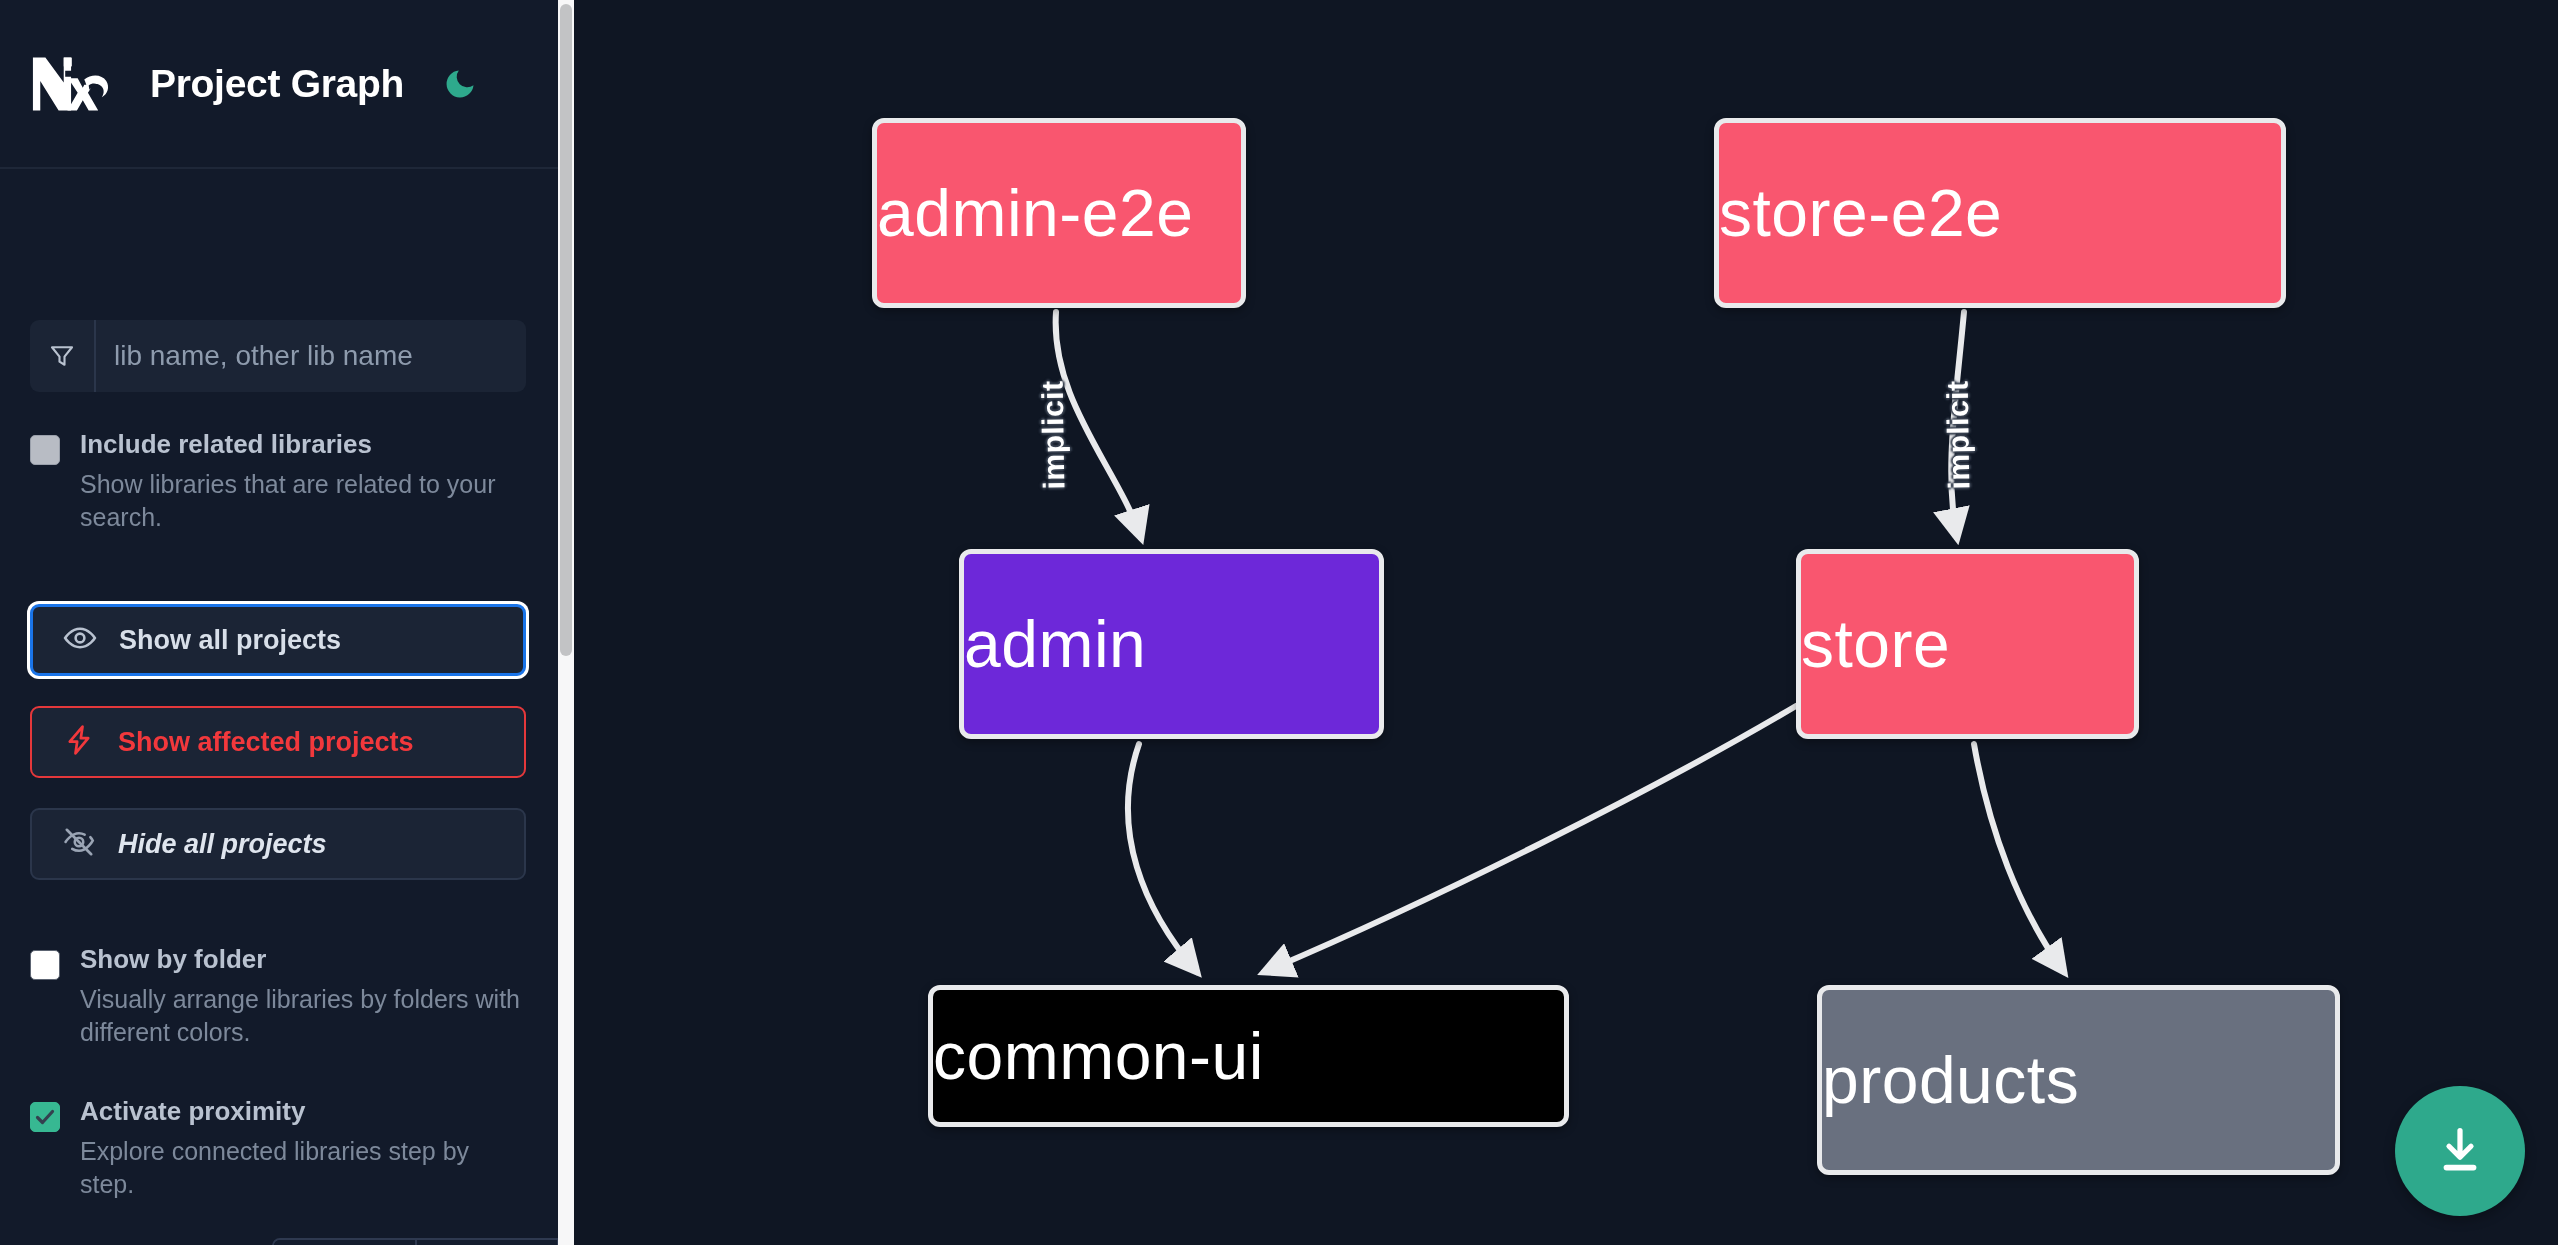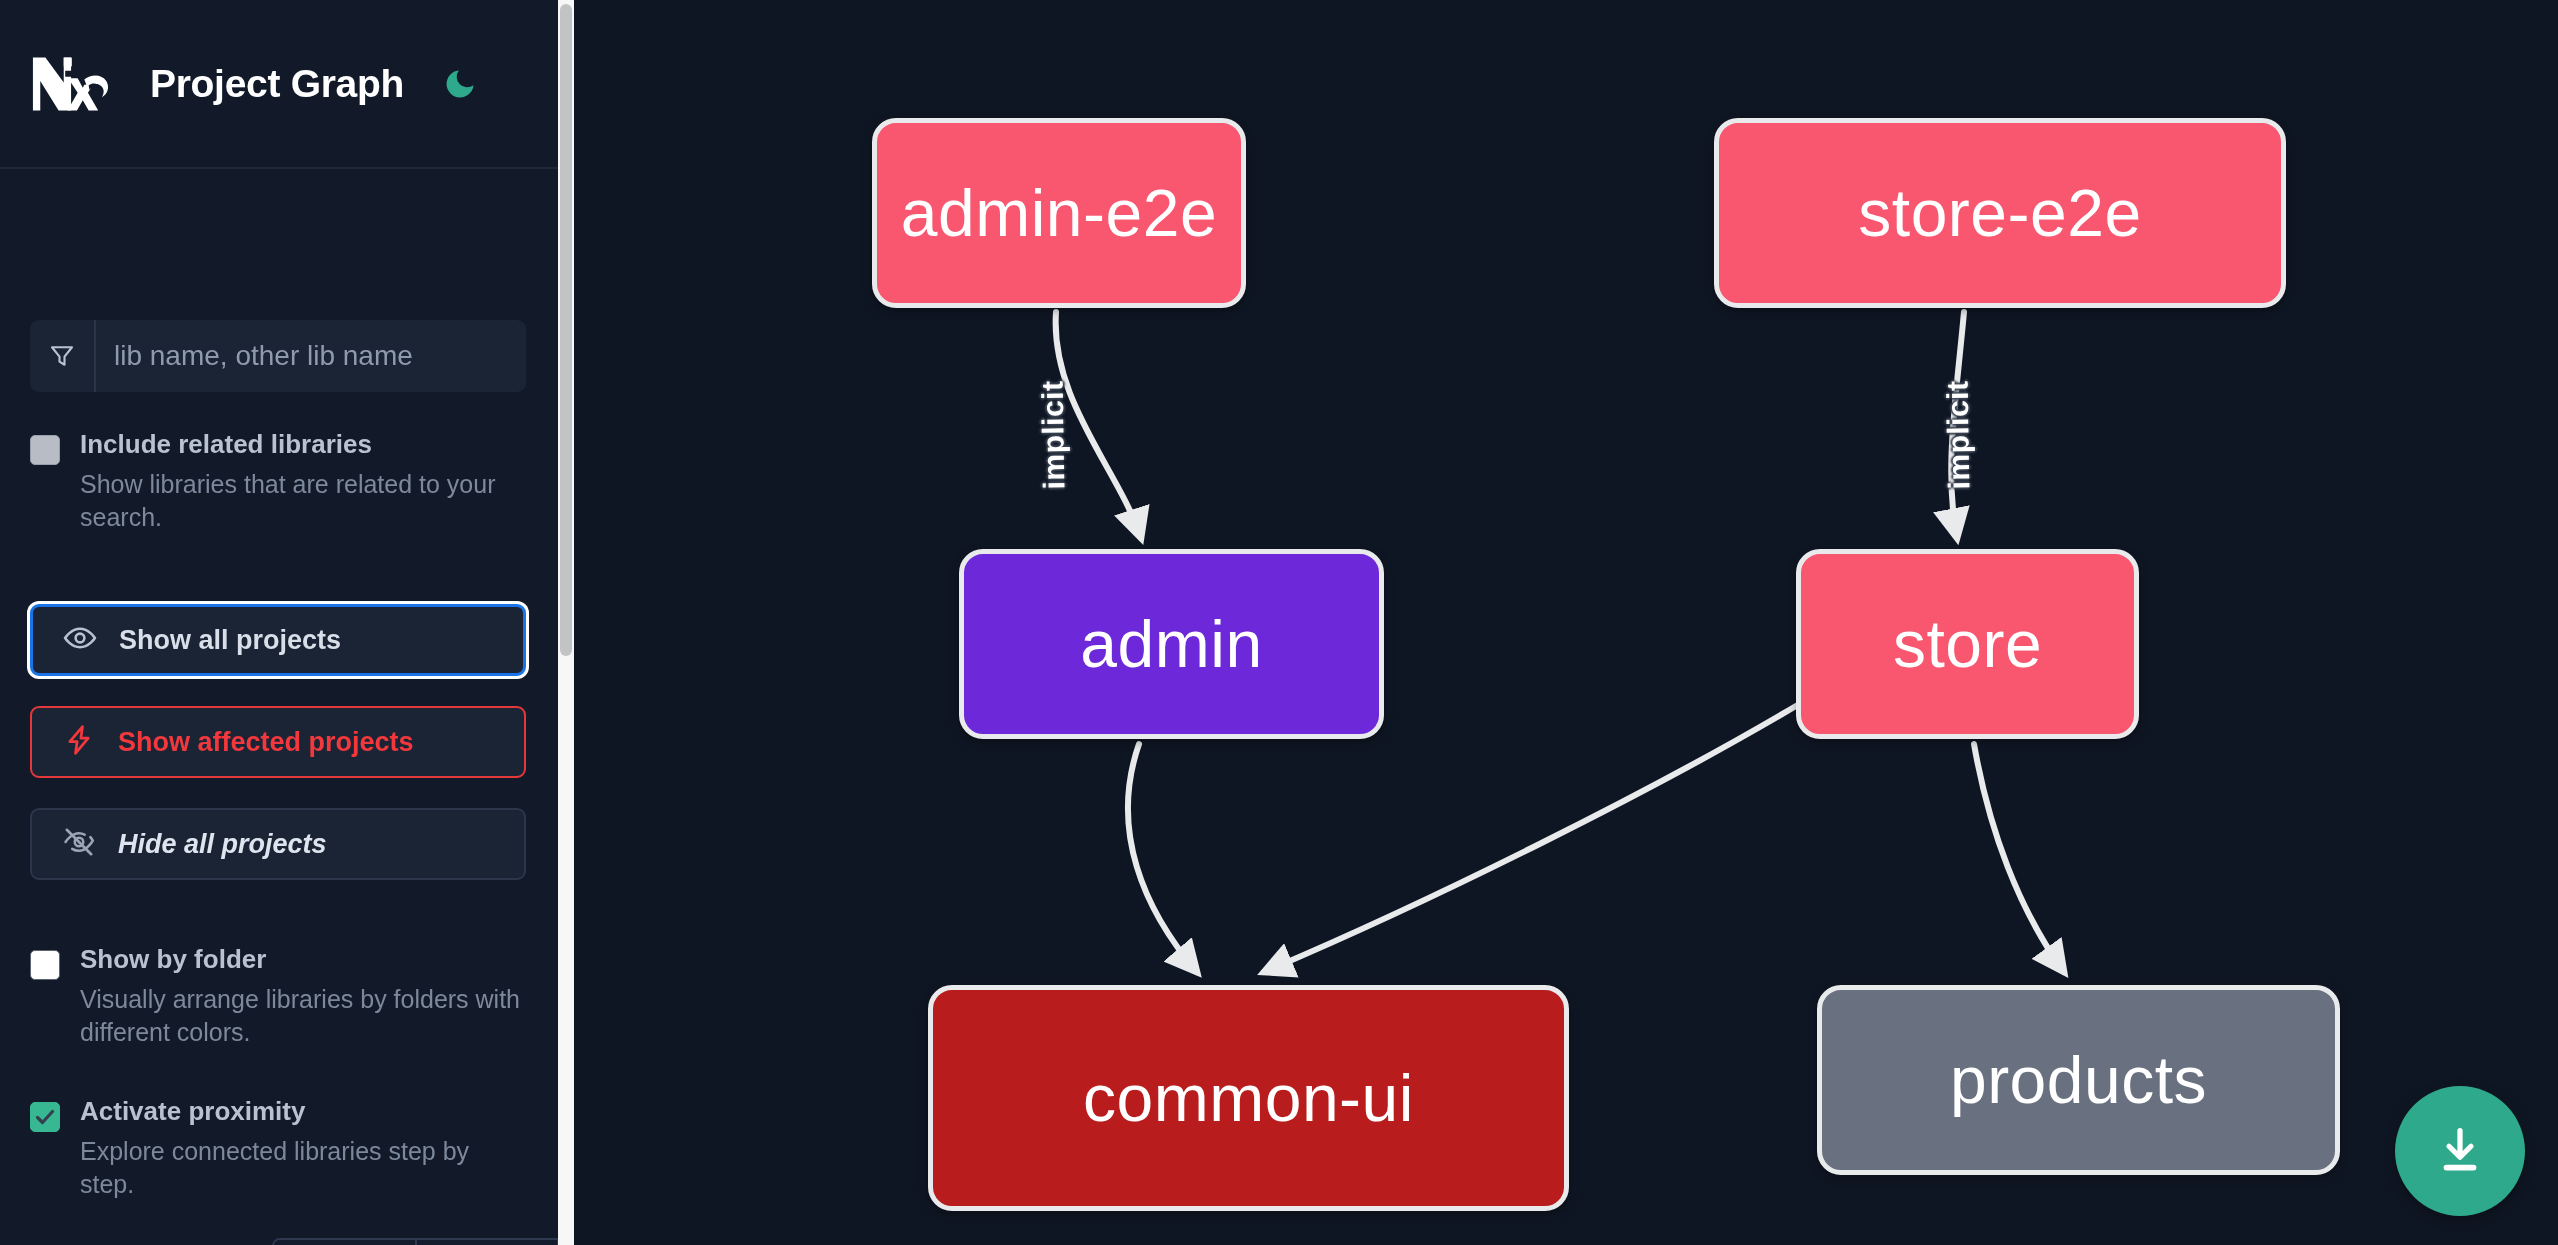--- a/index.html
+++ b/index.html
@@ -190,25 +190,25 @@
     position: absolute;
     left: 574px; top: 0;
     width: 1984px; height: 1245px;
     background: #0f1623;
     overflow: hidden;
   }
   #graph-svg { position: absolute; left: 0; top: 0; }
 
   .node {
     position: absolute;
-    border-radius: 24px;
+    border-radius: 12px;
     border: 5px solid #e9eaec;
     display: flex;
     align-items: center;
-    justify-content: center;
+    justify-content: flex-start;
     cursor: pointer;
     box-shadow: 0 3px 9px rgba(0,0,0,0.35);
   }
   .node-label {
     font-size: 66px;
     color: #ffffff;
     font-weight: 400;
     letter-spacing: 0.5px;
     white-space: nowrap;
     line-height: 1;
@@ -384,21 +384,21 @@
     </div>
 
     <div class="node" style="left:385px; top:549px; width:425px; height:190px; background:#6d28d9;">
       <span class="node-label">admin</span>
     </div>
 
     <div class="node" style="left:1222px; top:549px; width:343px; height:190px; background:#f9566f;">
       <span class="node-label">store</span>
     </div>
 
-    <div class="node" style="left:354px; top:985px; width:641px; height:226px; background:#b91c1c;">
+    <div class="node" style="left:354px; top:985px; width:641px; height:142px; background:#000000;">
       <span class="node-label">common-ui</span>
     </div>
 
     <div class="node" style="left:1243px; top:985px; width:523px; height:190px; background:#69707f;">
       <span class="node-label">products</span>
     </div>
   </main>
 
   <div id="download-fab">
     <svg viewBox="0 0 24 24" width="60" height="60" aria-hidden="true">

